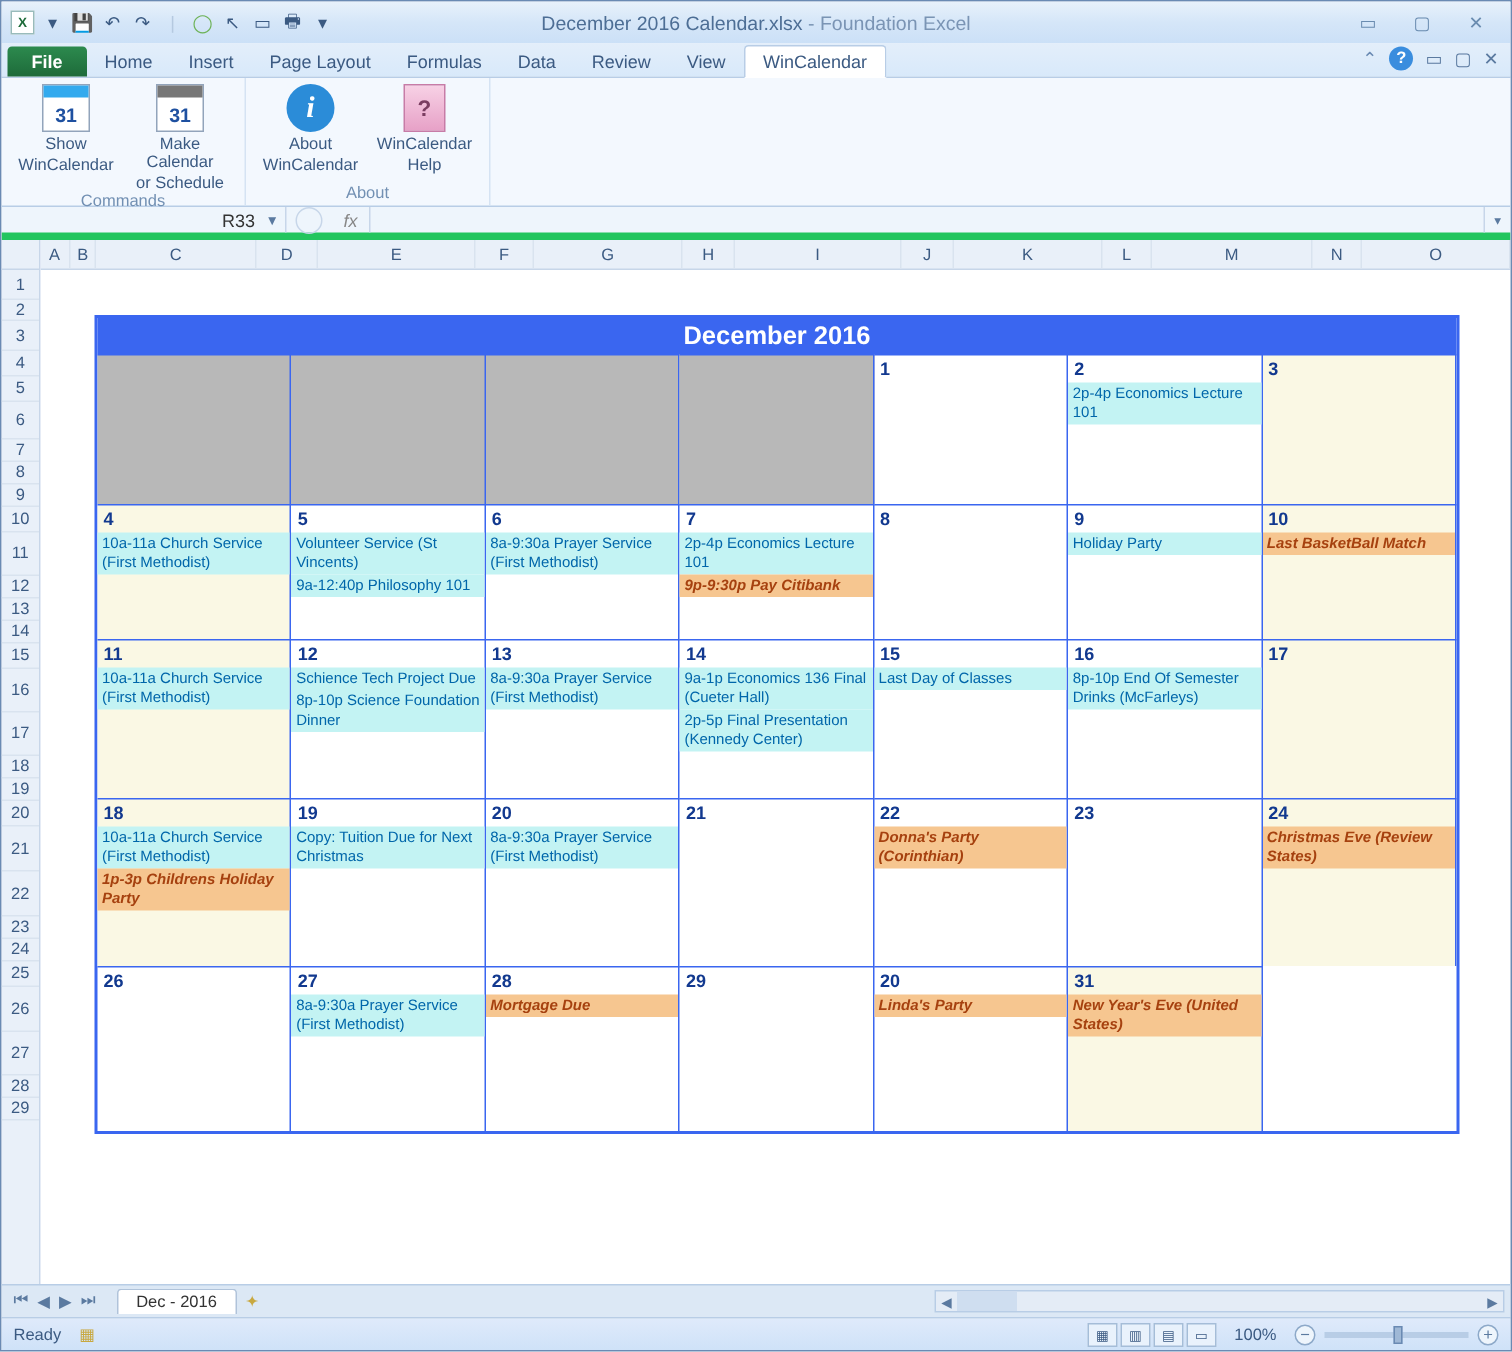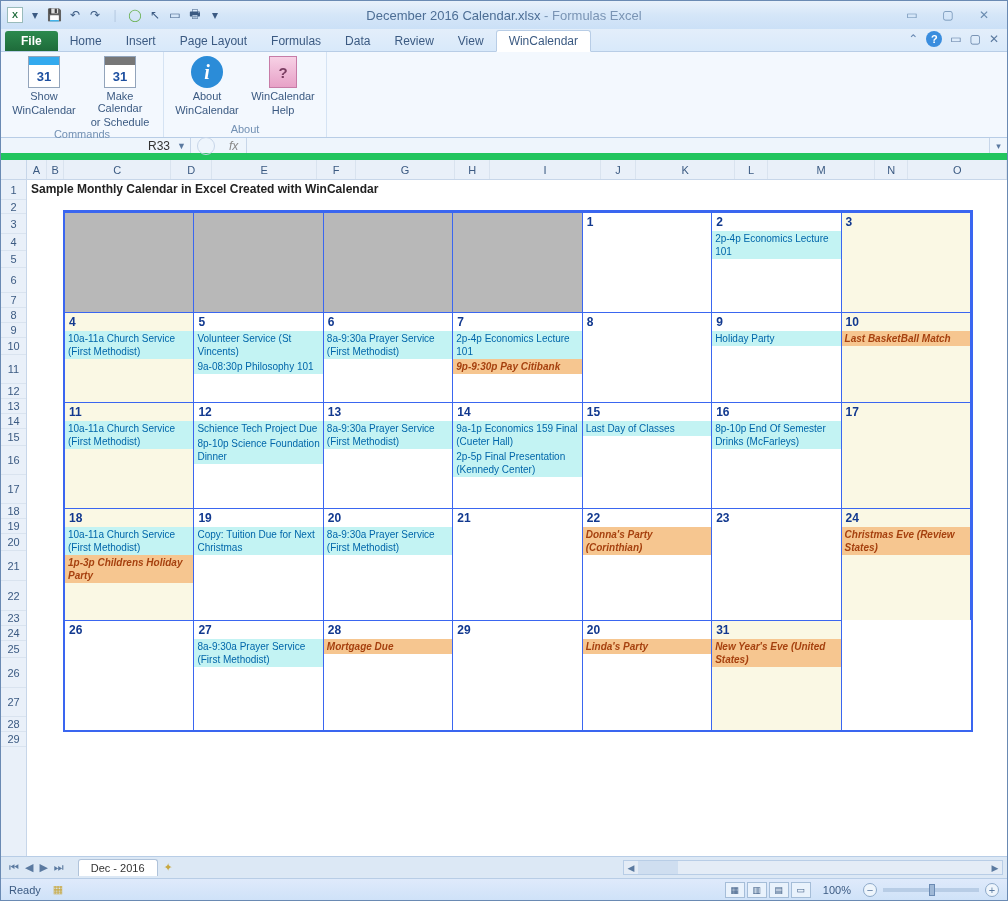--- a/index.html
+++ b/index.html
@@ -24,21 +24,21 @@
 .rgroup { border-right:1px solid #d5e3f3; padding:4px 10px 2px; display:flex; flex-direction:column; align-items:center; }
 .rgroup-row { display:flex; gap:10px; flex:1; }
 .rbtn { display:flex; flex-direction:column; align-items:center; width:66px; font-size:11px; color:#3b5a82; text-align:center; cursor:default; gap:2px; }
 .ricon-cal { width:32px; height:32px; border:1px solid #92a4bb; background:#fff; display:flex; flex-direction:column; }
 .ricon-cal .top { height:8px; background:#33aaee; }
 .ricon-cal .num { flex:1; display:flex; align-items:center; justify-content:center; font-weight:bold; color:#1e50a0; font-size:13px; }
 .ricon-info { width:32px; height:32px; border-radius:50%; background:#2b8cd8; color:#fff; display:flex; align-items:center; justify-content:center; font-family:serif; font-style:italic; font-weight:bold; font-size:20px; }
 .ricon-help { width:28px; height:32px; background:linear-gradient(#f7d1e5,#e7a1c7); border:1px solid #c77ca7; display:flex; align-items:center; justify-content:center; color:#7a3d61; font-weight:bold; font-size:15px; }
 .rgrp-label { font-size:11px; color:#7290b3; }
 
-.fbar { height:22px; display:flex; align-items:center; border-bottom:7px solid #22c55e; background:#eef5fc; font-size:12px; }
+.fbar { height:22px; display:flex; align-items:center; border-bottom:5px solid #22c55e; background:#eef5fc; font-size:12px; }
 .namebox { width:190px; display:flex; align-items:center; justify-content:flex-end; padding-right:20px; color:#333; position:relative; border-right:1px solid #c7d6e9; height:100%; }
 .namebox .dd { position:absolute; right:4px; color:#5b7aa0; font-size:9px; }
 .fx-circle { width:18px; height:18px; border-radius:50%; border:1px solid #c7d6e9; margin:0 6px; }
 .fx-label { font-style:italic; color:#888; margin-left:8px; }
 .fbar-end { margin-left:auto; width:18px; border-left:1px solid #c7d6e9; height:100%; display:flex; align-items:center; justify-content:center; color:#5b7aa0; font-size:9px; }
 
 .grid-area { flex:1; display:flex; overflow:hidden; position:relative; }
 .rowhdrs { width:26px; background:#e9f0f9; border-right:1px solid #c7d6e9; }
 .rowhdrs .corner { height:20px; background:#e9f0f9; border-bottom:1px solid #c7d6e9; }
 .rowhdrs .rh { height:19px; border-bottom:1px solid #d9e3ef; font-size:11px; color:#3b5a82; display:flex; align-items:center; justify-content:center; }
@@ -91,21 +91,21 @@
     <span class="tb-icon">↶</span>
     <span class="tb-icon">↷</span>
     <span class="tb-icon" style="color:#b5c9e0;">|</span>
     <span class="tb-icon" style="color:#6db257;">◯</span>
     <span class="tb-icon">↖</span>
     <span class="tb-icon">▭</span>
     <span class="tb-icon">🖶</span>
     <span class="tb-icon">▾</span>
   </div>
   <div class="app-title">
-    <span>December 2016 Calendar.xlsx</span><span class="suf"> -  Formulas Excel</span>
+    <span>December 2016 Calendar.xlsx</span><span class="suf"> -  Foundation Excel</span>
   </div>
   <div class="tb-right">
     <span class="tb-btn">▭</span>
     <span class="tb-btn">▢</span>
     <span class="tb-btn">✕</span>
   </div>
 </div>
 
 <div class="ribbon-tabs">
   <div class="rt-file">File</div>
@@ -216,46 +216,46 @@
         <div class="ch" style="width: 36px;">H</div>
         <div class="ch" style="width: 112px;">I</div>
         <div class="ch" style="width: 36px;">J</div>
         <div class="ch" style="width: 100px;">K</div>
         <div class="ch" style="width: 34px;">L</div>
         <div class="ch" style="width: 108px;">M</div>
         <div class="ch" style="width: 34px;">N</div>
         <div class="ch" style="width: 100px;">O</div>
       </div>
     <div class="sheet" id="sheet">
-      <div class="caltitle-row">Sample Monthly Calendar in Excel Created with WinCalendar</div>
       <div class="calendar">
+        <div class="cal-title">December 2016</div>
         <div id="cal-body">
             <div class="cal-week">
               <div class="cal-cell cell-gray" style="height: 100px;"></div>
               <div class="cal-cell cell-gray" style="height: 100px;"></div>
               <div class="cal-cell cell-gray" style="height: 100px;"></div>
               <div class="cal-cell cell-gray" style="height: 100px;"></div>
               <div class="cal-cell" style="height: 100px;"><div class="daynum">1</div></div>
               <div class="cal-cell" style="height: 100px;"><div class="daynum">2</div><div class="evt evt-cyan">2p-4p Economics Lecture 101</div></div>
               <div class="cal-cell cell-cream" style="height: 100px;"><div class="daynum">3</div></div>
             </div>
             <div class="cal-week">
               <div class="cal-cell cell-cream" style="height: 90px;"><div class="daynum">4</div><div class="evt evt-cyan">10a-11a Church Service (First Methodist)</div></div>
-              <div class="cal-cell" style="height: 90px;"><div class="daynum">5</div><div class="evt evt-cyan">Volunteer Service (St Vincents)</div><div class="evt evt-cyan">9a-08:30p Philosophy 101</div></div>
+              <div class="cal-cell" style="height: 90px;"><div class="daynum">5</div><div class="evt evt-cyan">Volunteer Service (St Vincents)</div><div class="evt evt-cyan">9a-12:40p Philosophy 101</div></div>
               <div class="cal-cell" style="height: 90px;"><div class="daynum">6</div><div class="evt evt-cyan">8a-9:30a Prayer Service (First Methodist)</div></div>
               <div class="cal-cell" style="height: 90px;"><div class="daynum">7</div><div class="evt evt-cyan">2p-4p Economics Lecture 101</div><div class="evt evt-or">9p-9:30p Pay Citibank</div></div>
               <div class="cal-cell" style="height: 90px;"><div class="daynum">8</div></div>
               <div class="cal-cell" style="height: 90px;"><div class="daynum">9</div><div class="evt evt-cyan">Holiday Party</div></div>
               <div class="cal-cell cell-cream" style="height: 90px;"><div class="daynum">10</div><div class="evt evt-or">Last BasketBall Match</div></div>
             </div>
             <div class="cal-week">
               <div class="cal-cell cell-cream" style="height: 106px;"><div class="daynum">11</div><div class="evt evt-cyan">10a-11a Church Service (First Methodist)</div></div>
               <div class="cal-cell" style="height: 106px;"><div class="daynum">12</div><div class="evt evt-cyan"> Schience Tech Project Due</div><div class="evt evt-cyan">8p-10p Science Foundation Dinner</div></div>
               <div class="cal-cell" style="height: 106px;"><div class="daynum">13</div><div class="evt evt-cyan">8a-9:30a Prayer Service (First Methodist)</div></div>
-              <div class="cal-cell" style="height: 106px;"><div class="daynum">14</div><div class="evt evt-cyan">9a-1p Economics 159 Final (Cueter Hall)</div><div class="evt evt-cyan">2p-5p Final Presentation (Kennedy Center)</div></div>
+              <div class="cal-cell" style="height: 106px;"><div class="daynum">14</div><div class="evt evt-cyan">9a-1p Economics 136 Final (Cueter Hall)</div><div class="evt evt-cyan">2p-5p Final Presentation (Kennedy Center)</div></div>
               <div class="cal-cell" style="height: 106px;"><div class="daynum">15</div><div class="evt evt-cyan"> Last Day of Classes</div></div>
               <div class="cal-cell" style="height: 106px;"><div class="daynum">16</div><div class="evt evt-cyan">8p-10p End Of Semester Drinks (McFarleys)</div></div>
               <div class="cal-cell cell-cream" style="height: 106px;"><div class="daynum">17</div></div>
             </div>
             <div class="cal-week">
               <div class="cal-cell cell-cream" style="height: 112px;"><div class="daynum">18</div><div class="evt evt-cyan">10a-11a Church Service (First Methodist)</div><div class="evt evt-or">1p-3p Childrens Holiday Party</div></div>
               <div class="cal-cell" style="height: 112px;"><div class="daynum">19</div><div class="evt evt-cyan"> Copy: Tuition Due for Next Christmas</div></div>
               <div class="cal-cell" style="height: 112px;"><div class="daynum">20</div><div class="evt evt-cyan">8a-9:30a Prayer Service (First Methodist)</div></div>
               <div class="cal-cell" style="height: 112px;"><div class="daynum">21</div></div>
               <div class="cal-cell" style="height: 112px;"><div class="daynum">22</div><div class="evt evt-or"> Donna's Party (Corinthian)</div></div>

